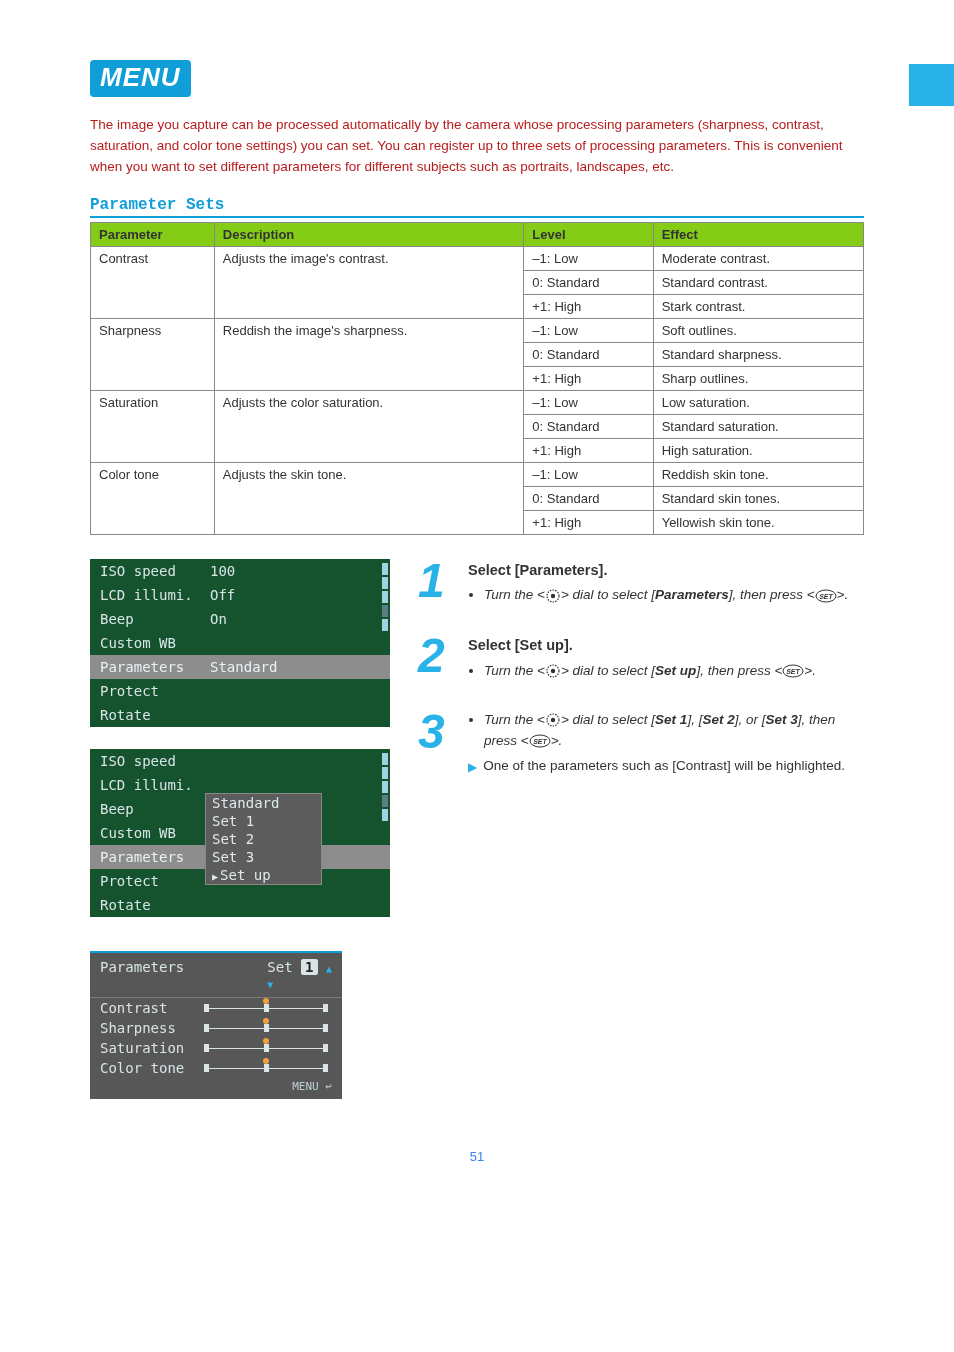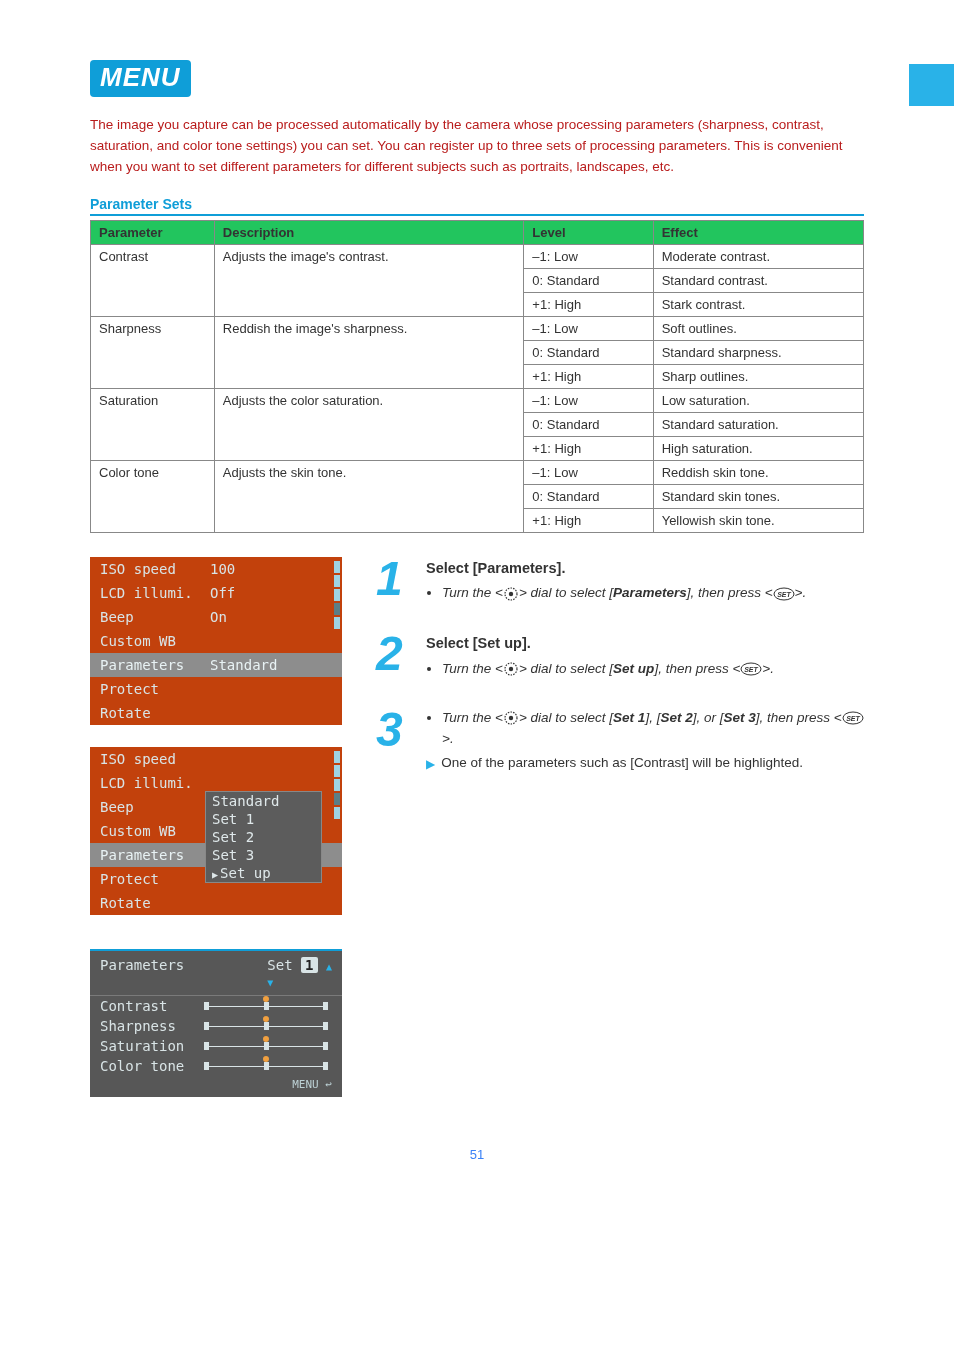--- a/index.html
+++ b/index.html
@@ -45,47 +45,48 @@
   }
   .intro {
     margin-top: 18px;
     font-size: 13.5px;
     line-height: 1.55;
     color: #b91c1c;
   }
   .sets-head {
     color: #0f9ed8;
     font-weight: 700;
-    font-size: 14px;
+    font-size: 16px;
     margin-top: 18px;
     border-bottom: 2px solid #0f9ed8;
     padding-bottom: 2px;
+    font-family: Liberation Mono, monospace;
   }
   table.params {
     width: 100%;
     border-collapse: collapse;
     font-size: 13px;
     margin-top: 4px;
   }
   table.params th, table.params td {
     border: 1px solid #888;
     padding: 4px 8px;
     text-align: left;
     vertical-align: top;
   }
   table.params th {
     font-weight: 700;
-    background: #22c55e;
+    background: #84cc16;
   }
   table.params td.level { white-space: nowrap; }
 
   
   .lcd {
-    width: 252px;
-    background: #c2410c;
+    width: 300px;
+    background: #14532d;
     color: #d9e4e6;
     font-family: "Lucida Console", Monaco, monospace;
     font-size: 14px;
     position: relative;
     margin-bottom: 22px;
   }
   .lcd .row {
     display: flex;
     padding: 2px 10px 2px 10px;
     line-height: 20px;

